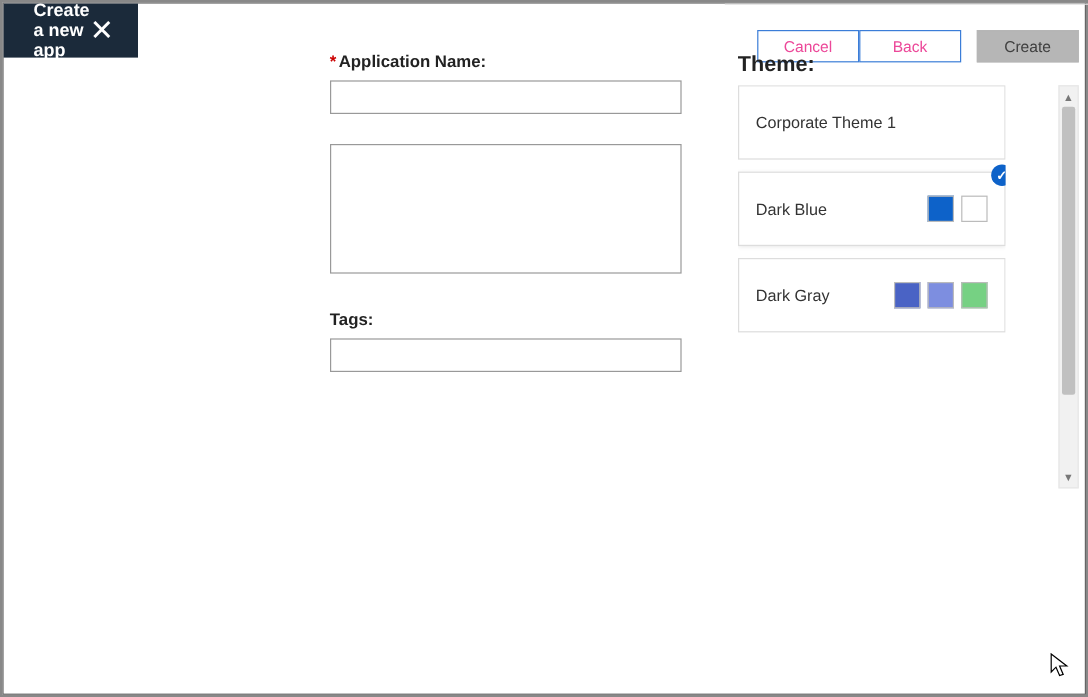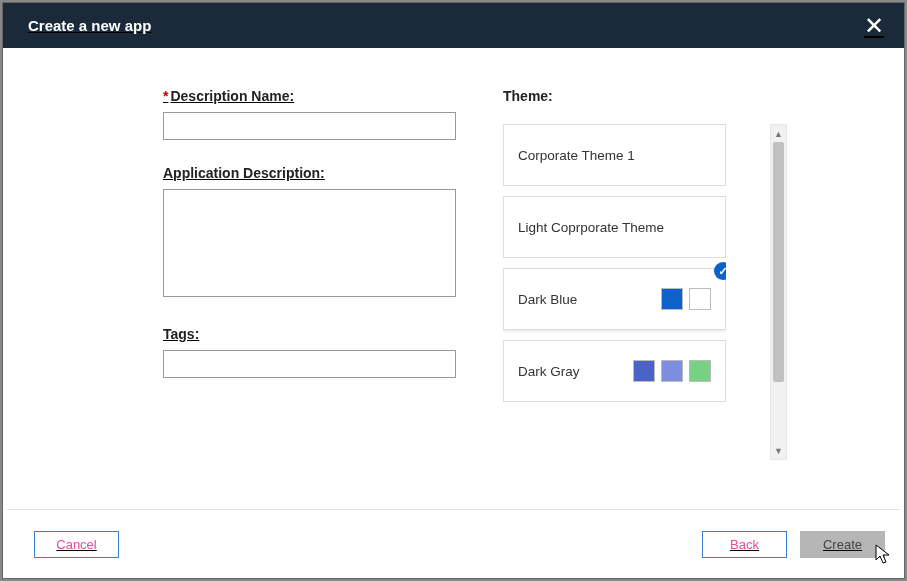--- a/index.html
+++ b/index.html
@@ -10,24 +10,23 @@
       height: 581px;
       overflow: hidden;
       position: relative;
     }
     .modal {
       width: 903px;
       height: 577px;
       background: #fff;
       position: relative;
       display: flex;
-      flex-direction: column;
+      flex-direction: row;
       border: 1px solid #666;
       margin: 2px;
-      text-decoration: underline;
     }
     .modal-header {
       background: #1b2a3a;
       color: #fff;
       height: 45px;
       display: flex;
       align-items: center;
       justify-content: space-between;
       padding: 0 20px 0 25px;
     }
@@ -80,25 +79,25 @@
       padding: 6px;
       font-size: 13px;
       resize: none;
     }
     .theme-section {
       position: absolute;
       left: 500px;
       top: 40px;
     }
     .theme-label {
-      font-size: 14px;
+      font-size: 18px;
       font-weight: bold;
       color: #222;
       display: block;
-      margin-bottom: 20px;
+      margin-bottom: 7px;
     }
     .theme-list-wrap {
       display: flex;
       align-items: flex-start;
     }
     .theme-list {
       width: 223px;
       height: 338px;
       overflow: hidden;
     }
@@ -215,47 +214,43 @@
     <div class="modal-title">Create a new app</div>
     <div class="close-btn">✕</div>
   </div>
 
   <div class="modal-body">
 
     <div class="form-left">
 
       <div class="form-group">
         <label class="form-label">
-          <span class="required-star">*</span><span>Description Name:</span>
+          <span class="required-star">*</span><span>Application Name:</span>
         </label>
         <input type="text" class="text-input" value="" style="">
       </div>
 
       <div class="form-group">
-        <label class="form-label">Application Description:</label>
         <textarea class="textarea-input" style=""></textarea>
       </div>
 
       <div class="form-group">
         <label class="form-label">Tags:</label>
         <input type="text" class="text-input" value="" style="">
       </div>
 
     </div>
 
     <div class="theme-section">
       <label class="theme-label">Theme:</label>
 
       <div class="theme-list-wrap">
         <div class="theme-list" id="theme-list">
             <div class="theme-card">
               <span>Corporate Theme 1</span>
-            </div>
-            <div class="theme-card">
-              <span>Light Coprporate Theme</span>
             </div>
             <div class="theme-card selected">
               <span>Dark Blue</span>
               <div class="swatches">
                 <div class="swatch" style="background: rgb(13, 98, 201);"></div>
                 <div class="swatch" style="background: rgb(255, 255, 255);"></div>
               </div>
               <div class="check-badge">✓</div>
             </div>
             <div class="theme-card">

